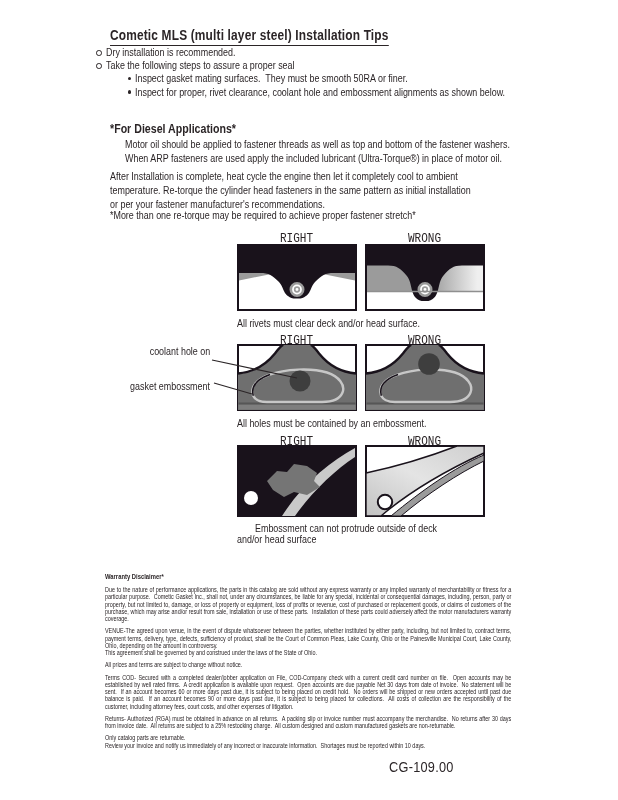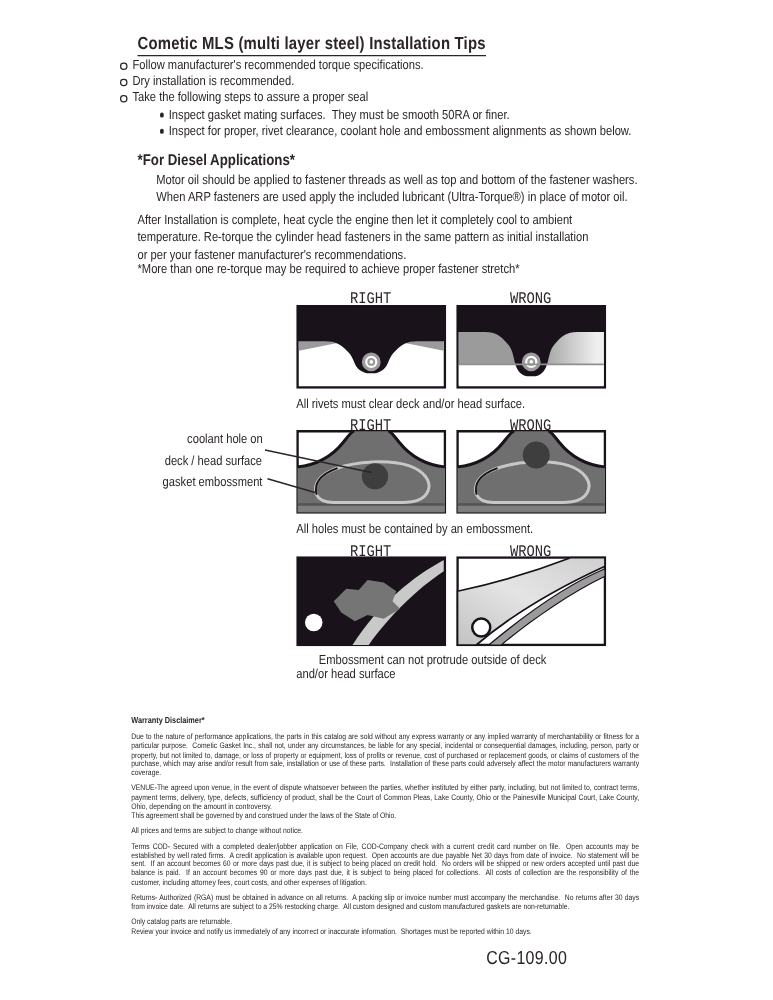--- a/index.html
+++ b/index.html
@@ -37,24 +37,20 @@
 
 <div class="page">
 
   <div class="abs" style="left:110px;top:26px;">
     <span class="nx h1-t u">Cometic MLS (multi layer steel) Installation Tips</span>
   </div>
 
   <ul class="bullets abs" style="left:96px;top:46px;">
     <li>
       <span class="mk-o"></span>
-      <span class="nx body-t">Follow manufacturer's recommended torque specifications.</span>
-    </li>
-    <li>
-      <span class="mk-o"></span>
       <span class="nx body-t">Dry installation is recommended.</span>
     </li>
     <li>
       <span class="mk-o"></span>
       <span class="nx body-t">Take the following steps to assure a proper seal</span>
     </li>
     <li class="sub">
       <span class="mk-f"></span>
       <span class="nx body-t">Inspect gasket mating surfaces.  They must be smooth 50RA or finer.</span>
     </li>
@@ -125,21 +121,20 @@
 
   <div class="dlabel" style="left:237px;top:331px;">
     <span class="nxc label-t">RIGHT</span>
   </div>
   <div class="dlabel" style="left:365px;top:331px;">
     <span class="nxc label-t">WRONG</span>
   </div>
 
   <div class="abs" style="left:100px;top:341px;width:110px;text-align:right;">
     <div><span class="nxr ptr-t">coolant hole on</span></div>
-    <div><span class="nxr ptr-t">deck / head surface</span></div>
   </div>
   <div class="abs" style="left:98px;top:376px;width:112px;text-align:right;">
     <span class="nxr ptr-t">gasket embossment</span>
   </div>
 
   <div class="dbox" style="left:237px;top:344px;">
     <svg width="120" height="67" viewBox="0 0 120 67">
       <rect x="1" y="1" width="118" height="65" fill="#ffffff" stroke="#19121b" stroke-width="2"></rect>
       <path d="M1,30 C17,28.5 29,21 37.5,10.5 C41.5,5.5 44.5,1 46.5,1 L73.5,1 C75.5,1 78.5,5.5 82.5,10.5 C91,21 103,28.5 119,30 L119,66 L1,66 Z" fill="#6f6f6f"></path>
       <path d="M1,29.5 C17,28 29,20.5 37.5,10 C41.5,5 44.5,0.8 46.5,0.8" fill="none" stroke="#19121b" stroke-width="2.4"></path>

